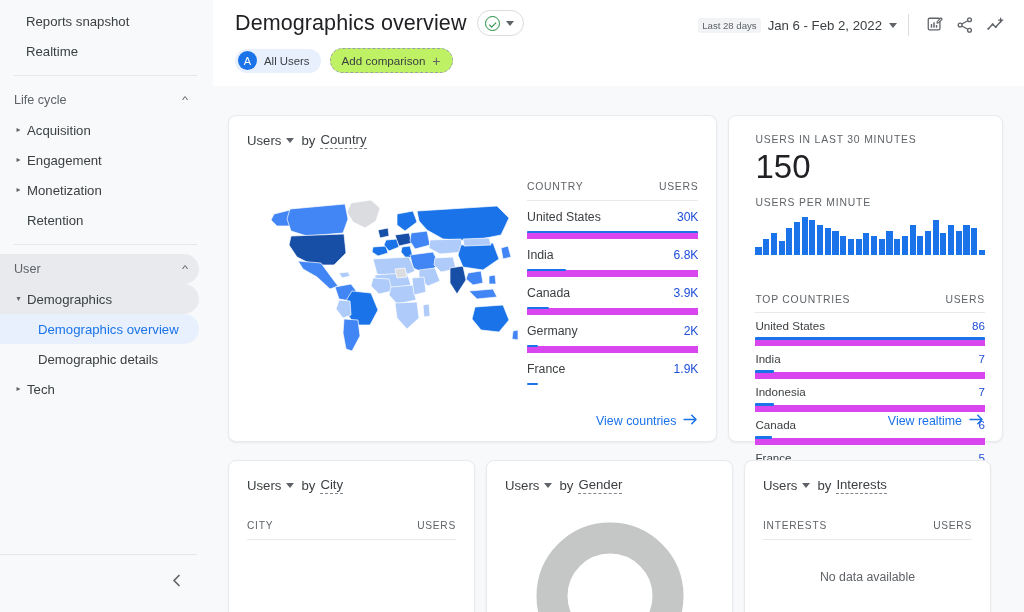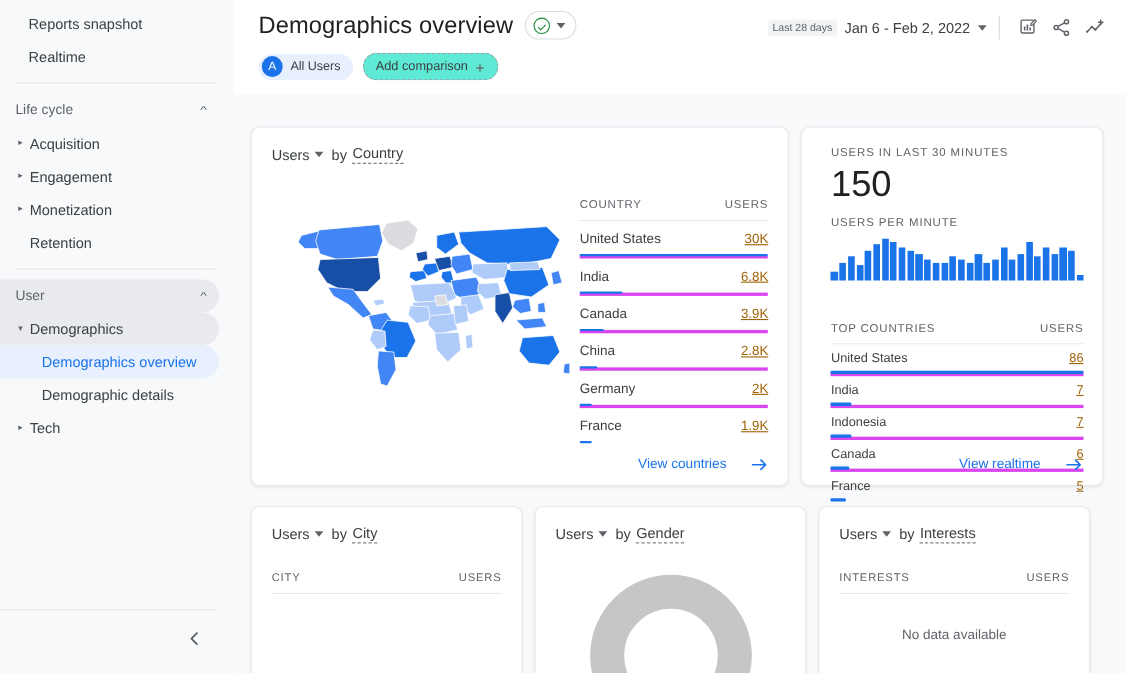--- a/index.html
+++ b/index.html
@@ -134,21 +134,21 @@
     width: 19px; height: 19px; border-radius: 50%;
     background: #1a73e8; color: #fff;
     font-size: 11px; font-weight: 500;
     display: flex; align-items: center; justify-content: center;
   }
   .chip-add {
     display: flex; align-items: center; gap: 7px;
     height: 25px; padding: 0 11px;
     border: 1px dashed #9aa0a6; border-radius: 13px;
     font-size: 11.6px; font-weight: 500; color: #3c4043;
-    cursor: pointer; background: #5eead4;
+    cursor: pointer; background: #bef264;
   }
   .plus-ico { font-size: 14px; color: #5f6368; line-height: 1; font-weight: 400; }
 
   .topright {
     position: absolute; right: 14px; top: 10px;
     display: flex; align-items: center; gap: 0;
   }
   .badge-28 {
     font-size: 9.6px; color: #5f6368; background: #f1f3f4;
     padding: 2px 4px; border-radius: 3px; margin-right: 7px;
@@ -208,33 +208,33 @@
     display: flex; justify-content: space-between;
     font-size: 10.4px; letter-spacing: 0.75px;
     color: #5f6368; font-weight: 500;
     padding-bottom: 8px;
     border-bottom: 1px solid #e8eaed;
   }
   .tbl-row {
     display: flex; justify-content: space-between; align-items: baseline;
     font-size: 12.3px; color: #3c4043;
     padding: 8.5px 0 8.5px 0;
-    border-bottom: 3px solid #d946ef;
+    border-bottom: 7px solid #d946ef;
     position: relative;
   }
   .tbl-row:last-child { border-bottom: none; }
-  .tbl-row .v { color: #a16207; font-size: 12.1px; text-decoration: underline; }
+  .tbl-row .v { color: #1d4ed8; font-size: 12.1px; }
   .bar {
     position: absolute; left: 0; bottom: -1px;
     height: 2.5px; background: #1a73e8; border-radius: 1px;
   }
   .card-link {
     position: absolute; right: 18px; bottom: 13px;
     font-size: 12.4px; color: #1a73e8; font-weight: 500;
-    display: flex; align-items: flex-end; gap: 23px;
+    display: flex; align-items: flex-start; gap: 7px;
     cursor: pointer;
   }
 
   
   .card-rt { width: 284px; height: 327px; padding: 18px 17px 12px 26px; }
   .rt-label {
     font-size: 10.4px; letter-spacing: 0.8px;
     color: #5f6368; font-weight: 500;
   }
   .rt-big {
@@ -503,25 +503,20 @@
                 <span>India</span>
                 <span class="v">6.8K</span>
                 <span class="bar" style="width:22.7%"></span>
               </div>
               <div class="tbl-row">
                 <span>Canada</span>
                 <span class="v">3.9K</span>
                 <span class="bar" style="width:13%"></span>
               </div>
               <div class="tbl-row">
-                <span>China</span>
-                <span class="v">2.8K</span>
-                <span class="bar" style="width:9.3%"></span>
-              </div>
-              <div class="tbl-row">
                 <span>Germany</span>
                 <span class="v">2K</span>
                 <span class="bar" style="width:6.7%"></span>
               </div>
               <div class="tbl-row">
                 <span>France</span>
                 <span class="v">1.9K</span>
                 <span class="bar" style="width:6.3%"></span>
               </div>
             </div>

